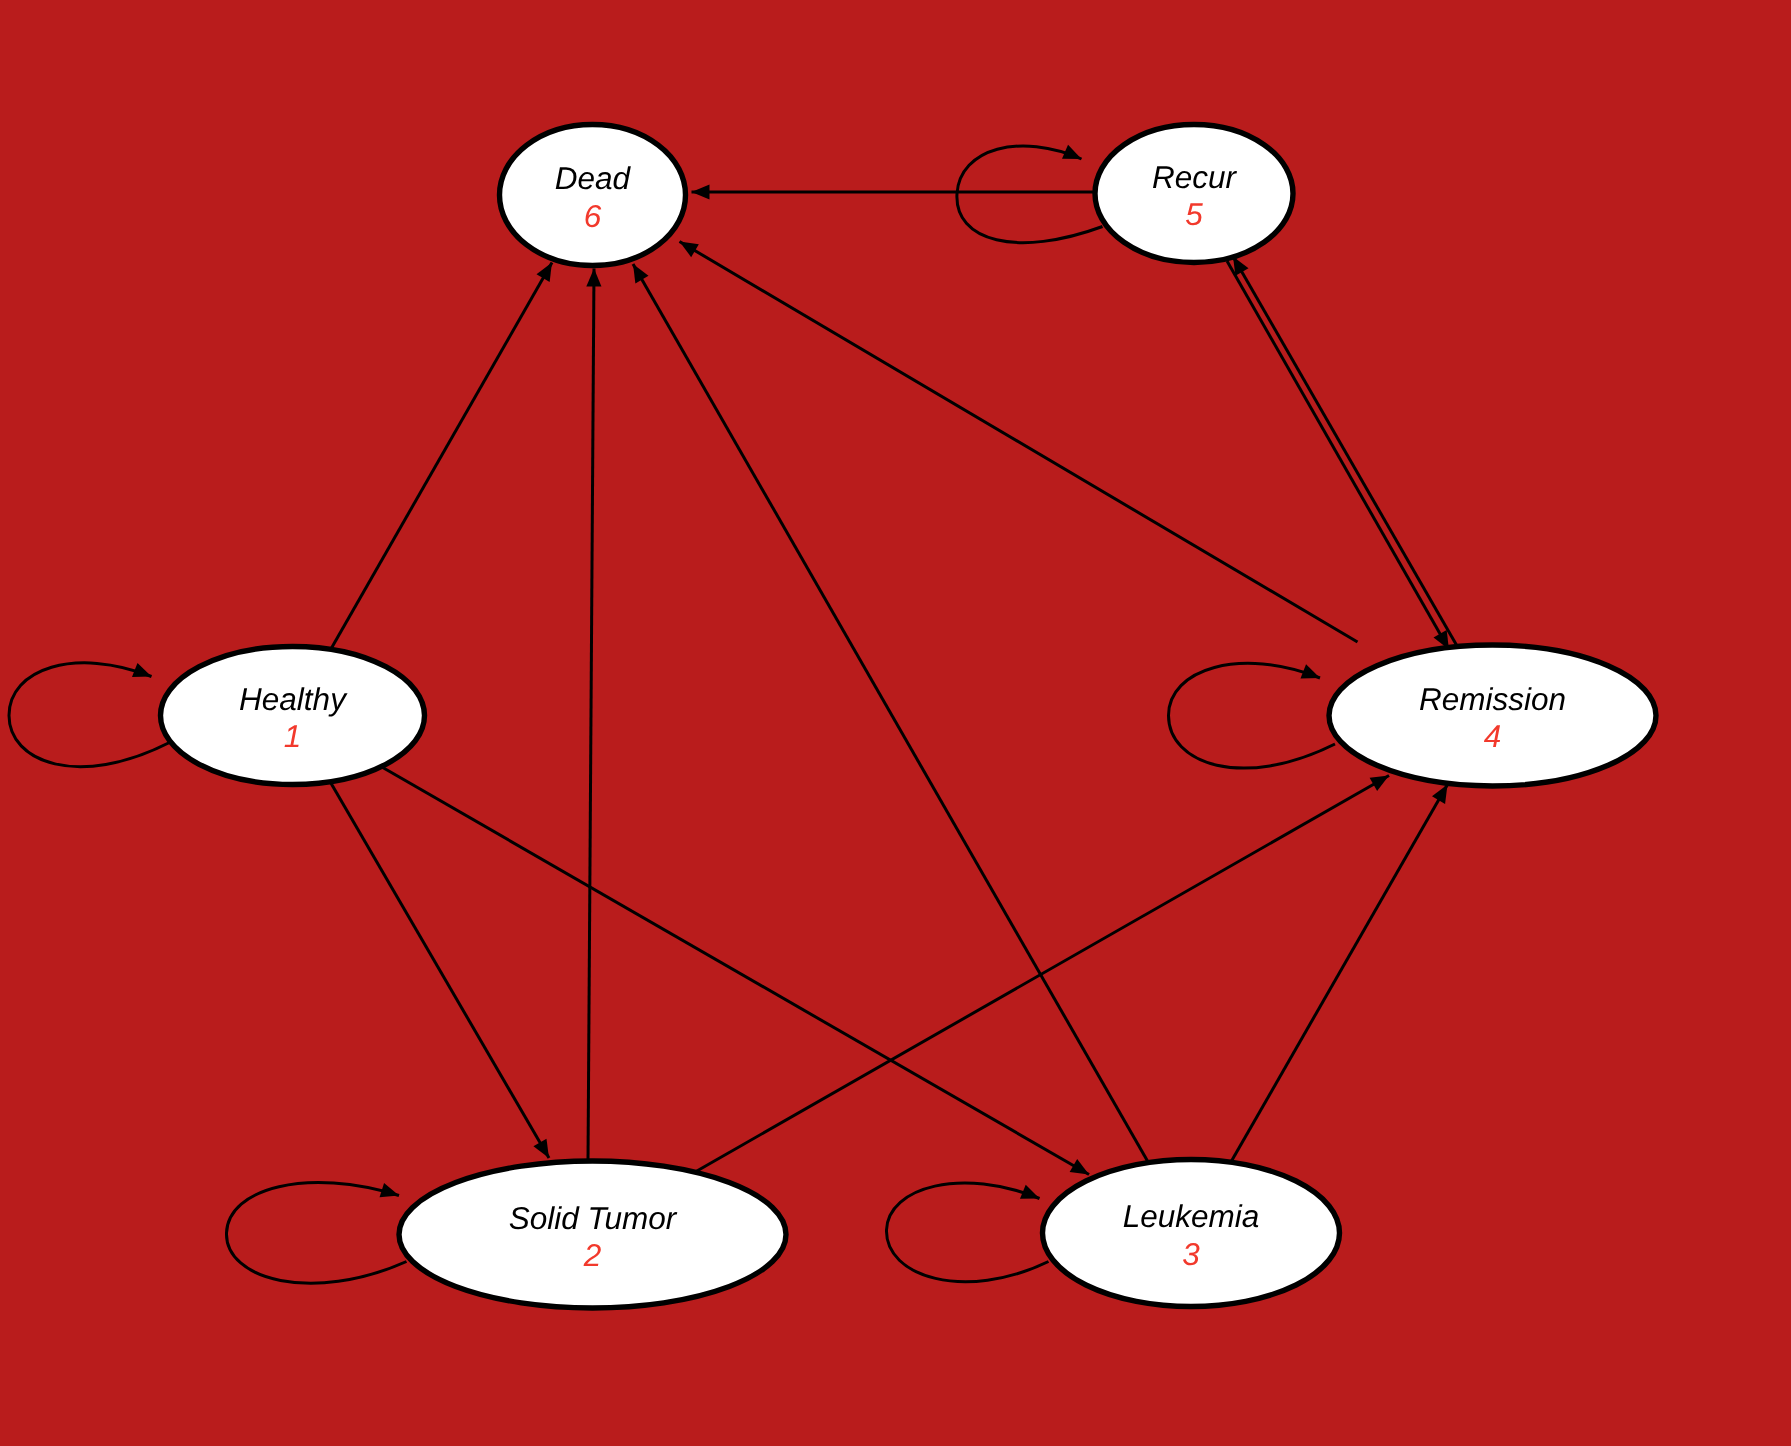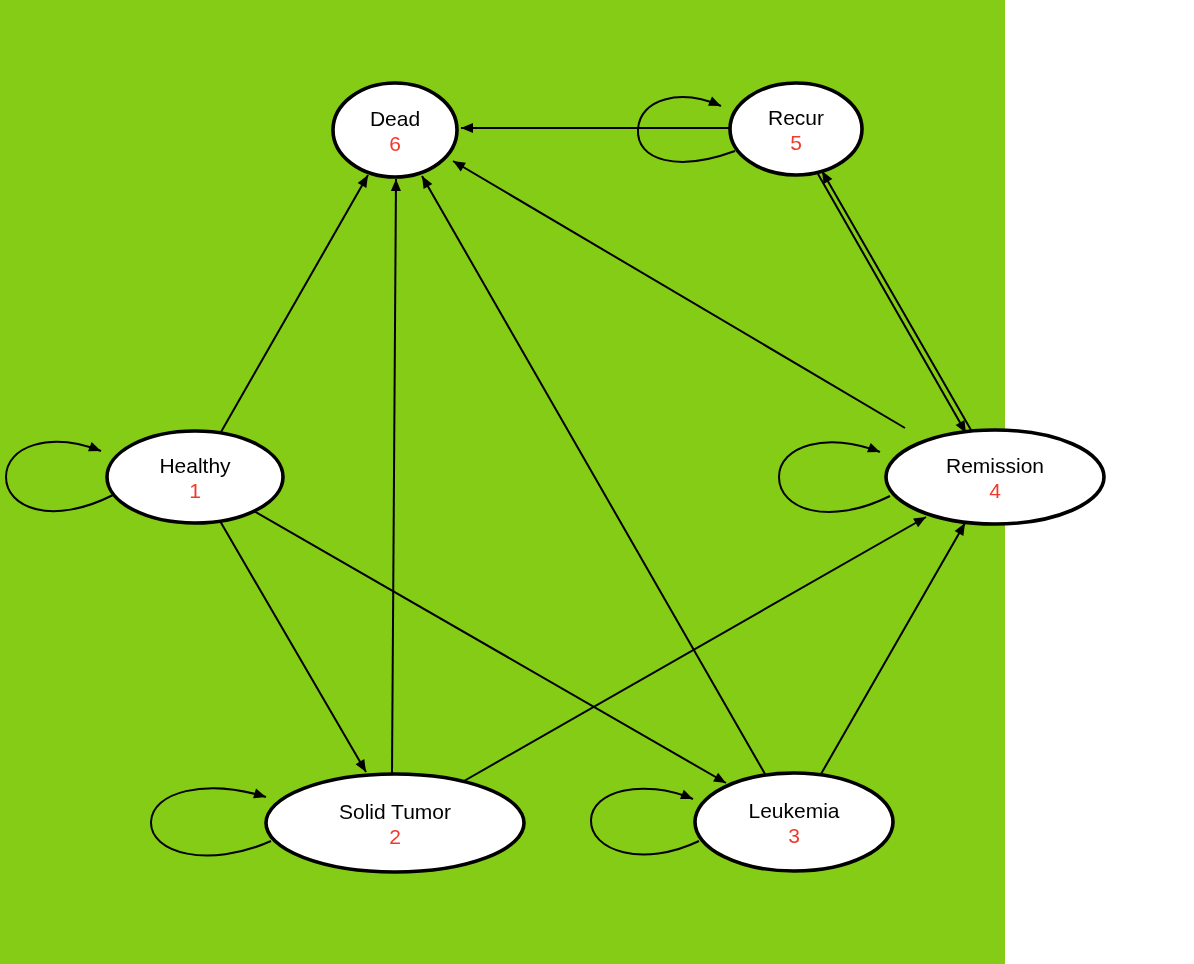--- a/index.html
+++ b/index.html
@@ -5,23 +5,24 @@
   html, body {
     margin: 0;
     padding: 0;
     background: #ffffff;
     width: 1194px;
     height: 964px;
     font-family: "Liberation Sans", sans-serif;
   }
   #canvas-wrap {
     position: relative;
-    width: 1005px;
+    width: 1194px;
     height: 964px;
-    background: #84cc16;
+    background: #b91c1c;
+    font-style: italic;
   }
   svg { display: block; }
   .edge {
     stroke: #000000;
     stroke-width: 2;
     fill: none;
   }
   .node-ellipse {
     fill: #ffffff;
     stroke: #000000;

